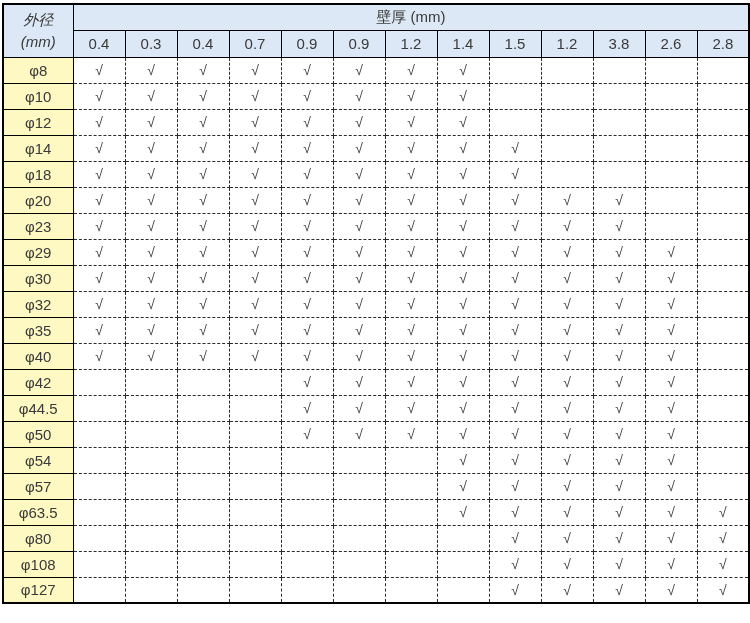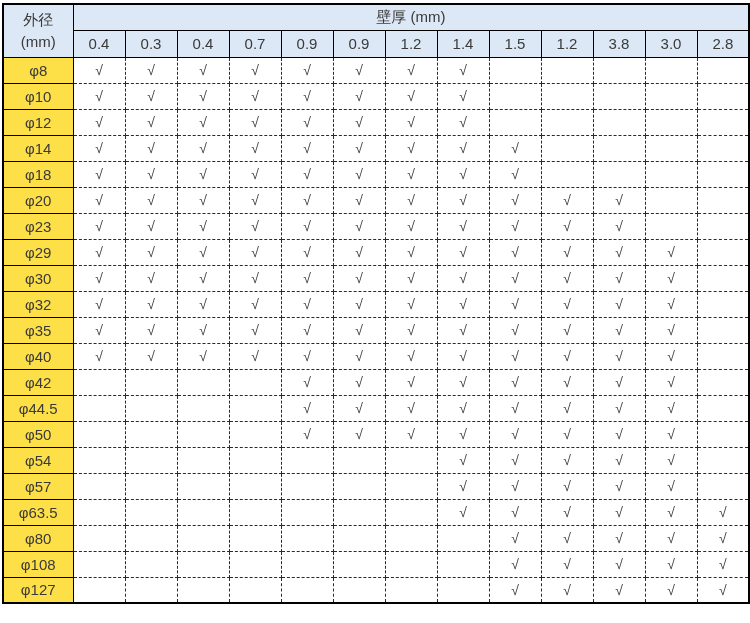--- a/index.html
+++ b/index.html
@@ -28,24 +28,24 @@
     color: #3a3a3a;
     overflow: hidden;
     white-space: nowrap;
   }
   
   .spec-table th.hdr {
     background: #dce8f5;
     border: 1px solid #000000;
     font-weight: normal;
   }
-  th.corner { line-height: 1.45; height: 53px; }
+  th.corner { line-height: 1.45; height: 53px; font-style: italic; }
   
   .spec-table td.rowlabel {
-    background: #fde047;
+    background: #fef9c3;
     border: 1px solid #000000;
   }
   
   .spec-table td.cell {
     background: #ffffff;
     border: 1px dashed #2a2a2a;
     font-size: 14px;
     color: #3f3f3f;
   }
 </style>
@@ -83,21 +83,21 @@
           <th class="hdr">0.3</th>
           <th class="hdr">0.4</th>
           <th class="hdr">0.7</th>
           <th class="hdr">0.9</th>
           <th class="hdr">0.9</th>
           <th class="hdr">1.2</th>
           <th class="hdr">1.4</th>
           <th class="hdr">1.5</th>
           <th class="hdr">1.2</th>
           <th class="hdr">3.8</th>
-          <th class="hdr">3.0</th>
+          <th class="hdr">2.6</th>
           <th class="hdr">2.8</th>
         </tr>
     </thead>
     <tbody>
         <tr>
           <td class="rowlabel">φ8</td>
           <td class="cell">√</td>
           <td class="cell">√</td>
           <td class="cell">√</td>
           <td class="cell">√</td>

